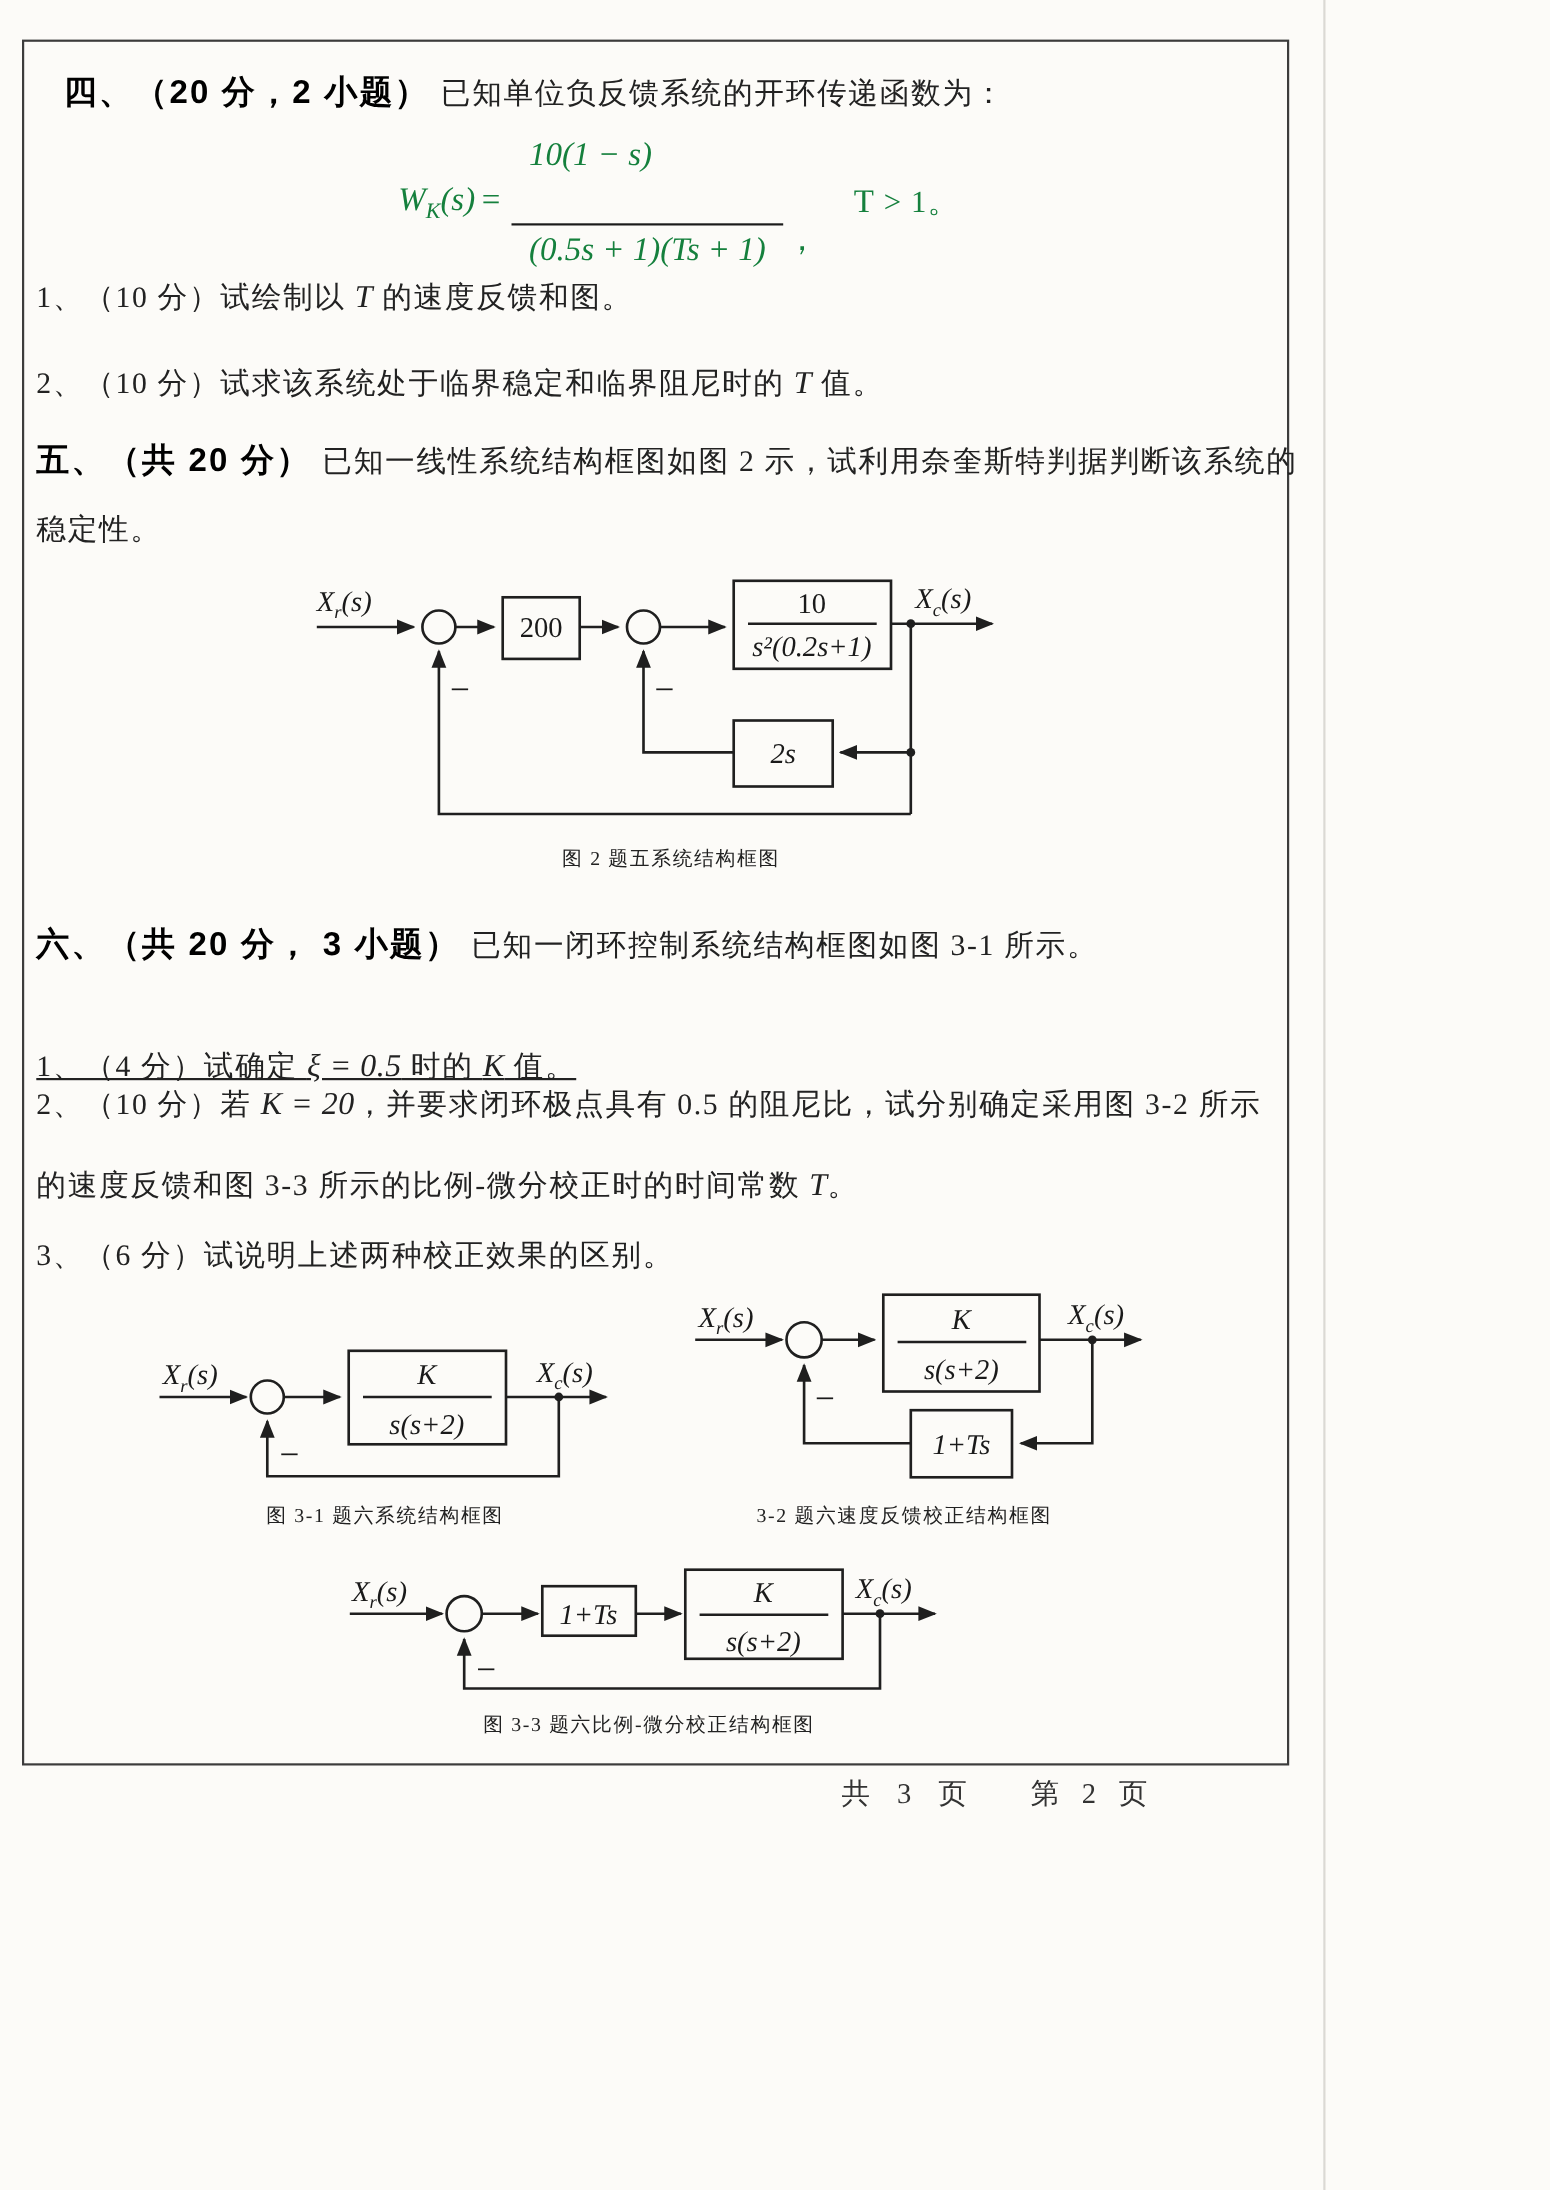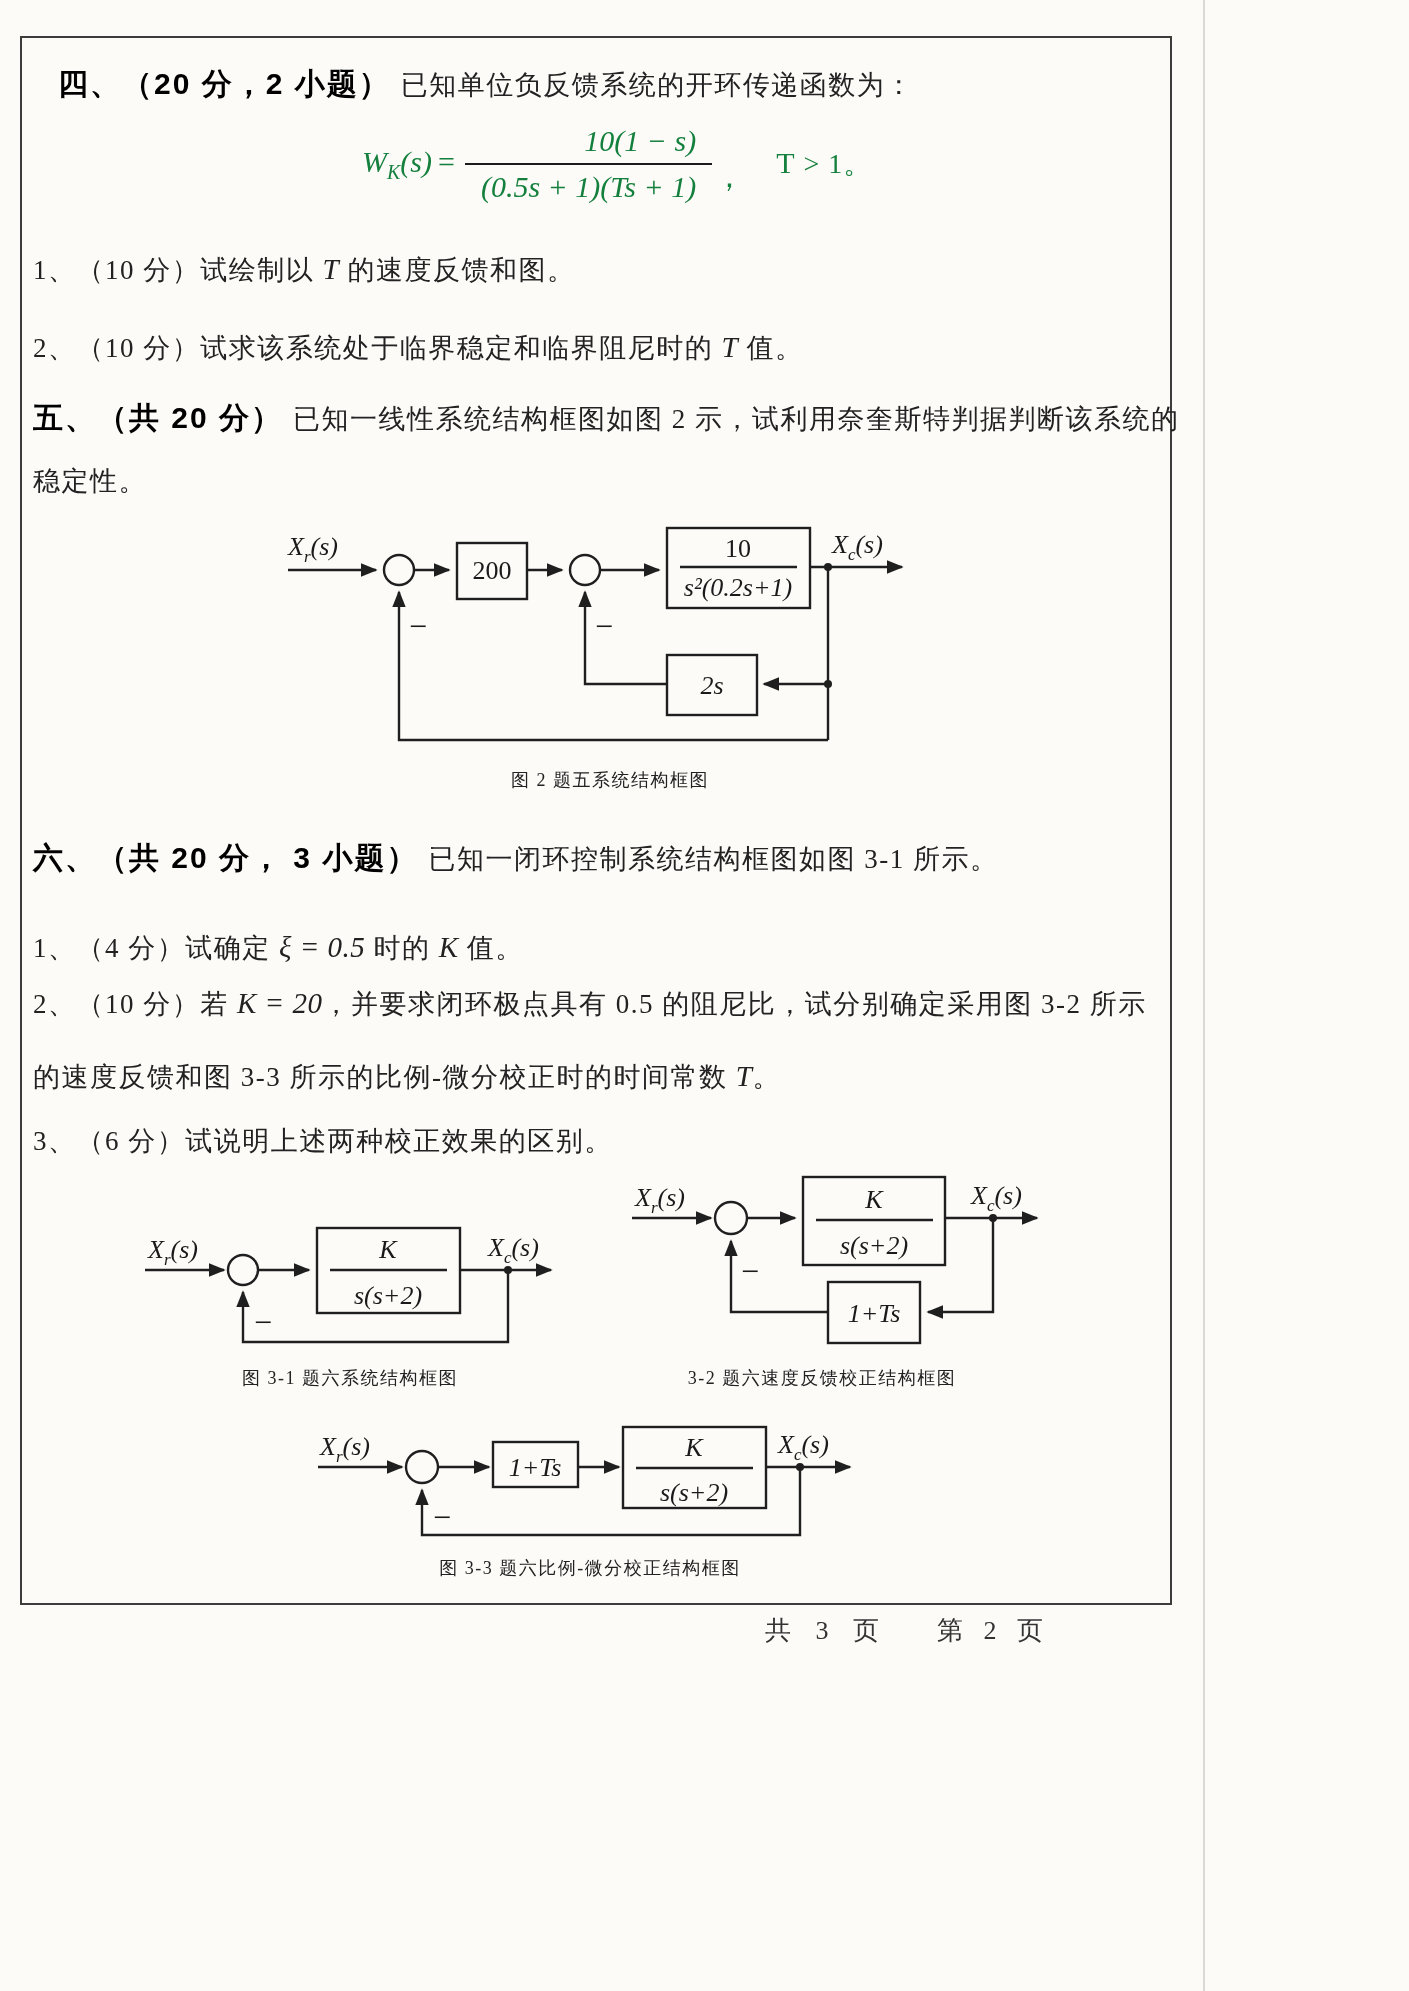--- a/index.html
+++ b/index.html
@@ -14,21 +14,21 @@
   .line .seg-b{font-family:"Liberation Sans","DejaVu Sans",sans-serif;font-weight:bold;
                font-size:30px;letter-spacing:2px;margin-right:10px;color:#000000;}
   .line .seg-m{font-family:"Liberation Serif","DejaVu Serif",serif;font-style:italic;
                font-size:29px;letter-spacing:0.5px;}
 
   .formula{position:absolute;display:flex;align-items:center;font-size:30px;color:#15803d;
            font-family:"Liberation Serif","DejaVu Serif",serif;}
   .formula .it{font-style:italic;}
   .formula sub{font-size:20px;font-style:italic;}
   .f-eq{margin:0 10px 0 6px;}
-  .frac{display:inline-flex;flex-direction:column;text-align:right;}
+  .frac{display:inline-flex;flex-direction:column;text-align:left;gap:40px;}
   .fnum{padding:0 16px 5px;}
   .fden{border-top:2.5px solid #1b1b1b;padding:5px 16px 0;}
   .f-comma{align-self:flex-end;margin:0 4px 6px 2px;}
   .f-cond{margin-left:28px;letter-spacing:1px;}
   .f-cond .seg-m{font-size:30px;}
   .f-cond .seg{font-size:28px;}
 
   .caption{position:absolute;font-size:18px;letter-spacing:1.5px;text-align:center;color:#222;}
 
   .footer{position:absolute;top:1613px;left:0;width:1409px;font-size:26px;color:#333;}
@@ -96,21 +96,21 @@
     <rect class="st" x="397" y="140" width="90" height="60"></rect>
     <text class="sv-t sv-it" x="442" y="179" text-anchor="middle">2s</text>
     <polyline class="st" points="397,169 315,169 315,77" marker-end="url(#ah)"></polyline>
     <text class="sv-t sv-minus" x="325" y="122">−</text>
     <polyline class="st" points="558,225 129,225 129,77" marker-end="url(#ah)"></polyline>
     <text class="sv-t sv-minus" x="139" y="122">−</text>
   </svg>
   <div class="caption" style="left:430px;top:768px;width:360px;">图 2 题五系统结构框图</div>
 
   <div class="line" style="left:33px;top:838px;"><span class="seg-b">六、（共 20 分， 3 小题）</span><span class="seg">已知一闭环控制系统结构框图如图 3-1 所示。</span></div>
-  <div class="line" style="left:33px;top:930px;"><span class="seg">1、（4 分）试确定 </span><span class="seg-m">ξ = 0.5</span><span class="seg"> 时的 </span><span class="seg-m">K</span><span class="seg"> 值。</span></div>
+  <div class="line" style="left:33px;top:951px;text-decoration:underline;"><span class="seg">1、（4 分）试确定 </span><span class="seg-m">ξ = 0.5</span><span class="seg"> 时的 </span><span class="seg-m">K</span><span class="seg"> 值。</span></div>
   <div class="line" style="left:33px;top:986px;"><span class="seg">2、（10 分）若 </span><span class="seg-m">K = 20</span><span class="seg">，并要求闭环极点具有 0.5 的阻尼比，试分别确定采用图 3-2 所示</span></div>
   <div class="line" style="left:33px;top:1059px;"><span class="seg">的速度反馈和图 3-3 所示的比例-微分校正时的时间常数 </span><span class="seg-m">T</span><span class="seg">。</span></div>
   <div class="line" style="left:33px;top:1123px;"><span class="seg">3、（6 分）试说明上述两种校正效果的区别。</span></div>
 
   <svg style="left:120px;top:1225px;" width="460" height="130" viewBox="0 0 460 130">
     <text class="sv-t sv-it" x="28" y="33"><tspan>X</tspan><tspan class="sv-sub" dy="7">r</tspan><tspan dy="-7">(s)</tspan></text>
     <line class="st" x1="25" y1="45" x2="104" y2="45" marker-end="url(#ah)"></line>
     <circle class="st" cx="123" cy="45" r="15"></circle>
     <line class="st" x1="138" y1="45" x2="189" y2="45" marker-end="url(#ah)"></line>
     <rect class="st" x="197" y="3" width="143" height="85"></rect>

